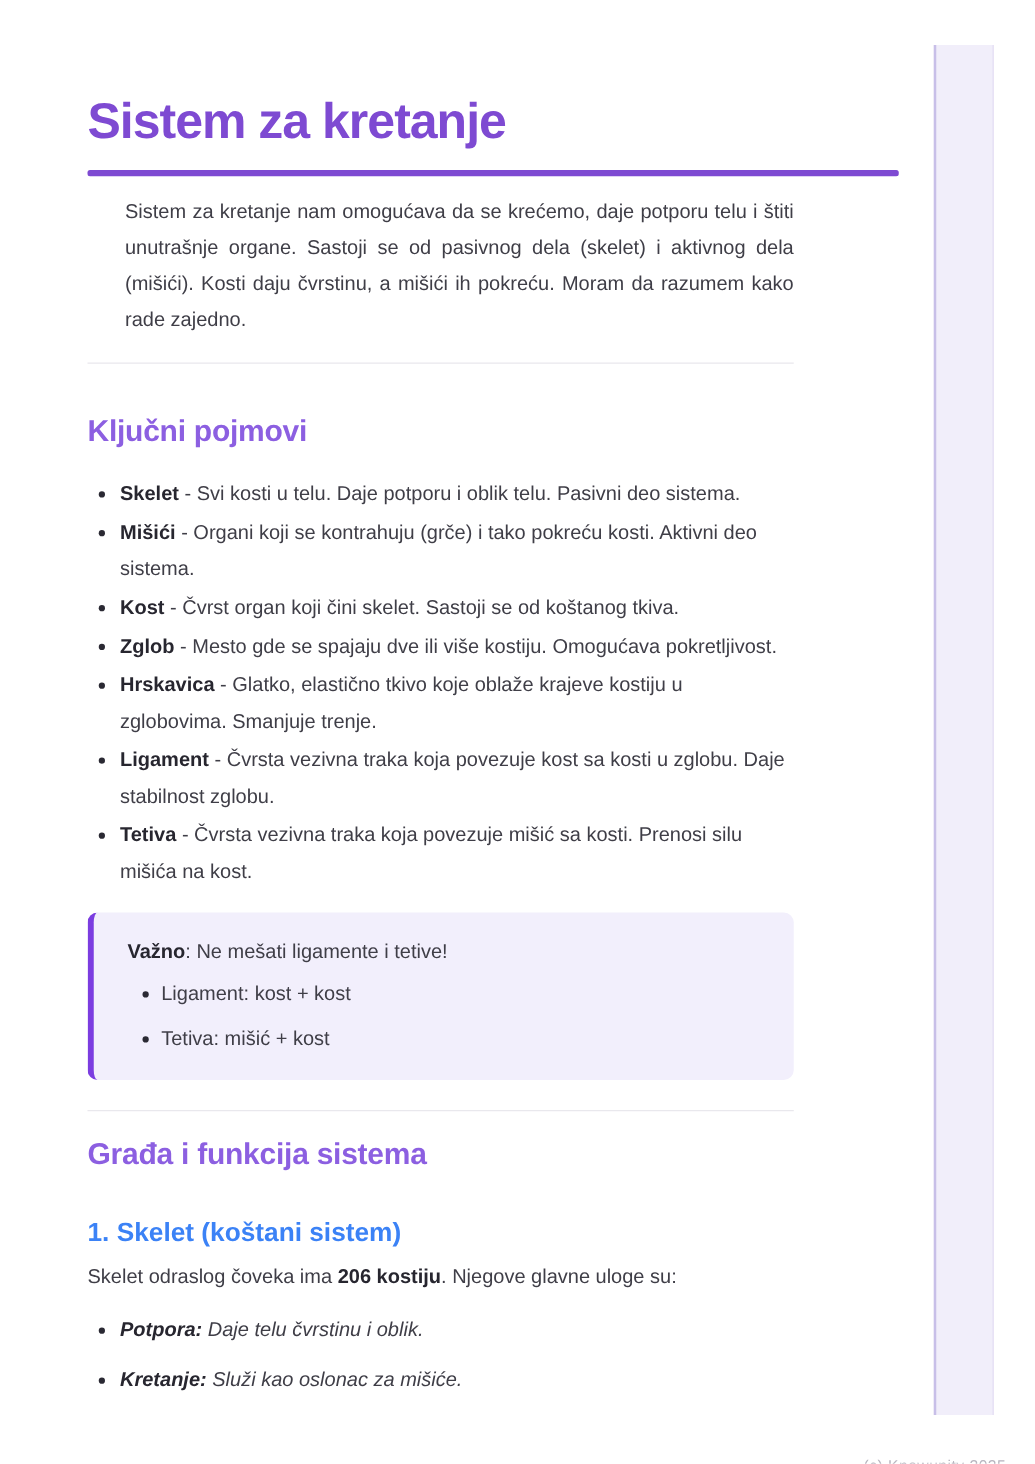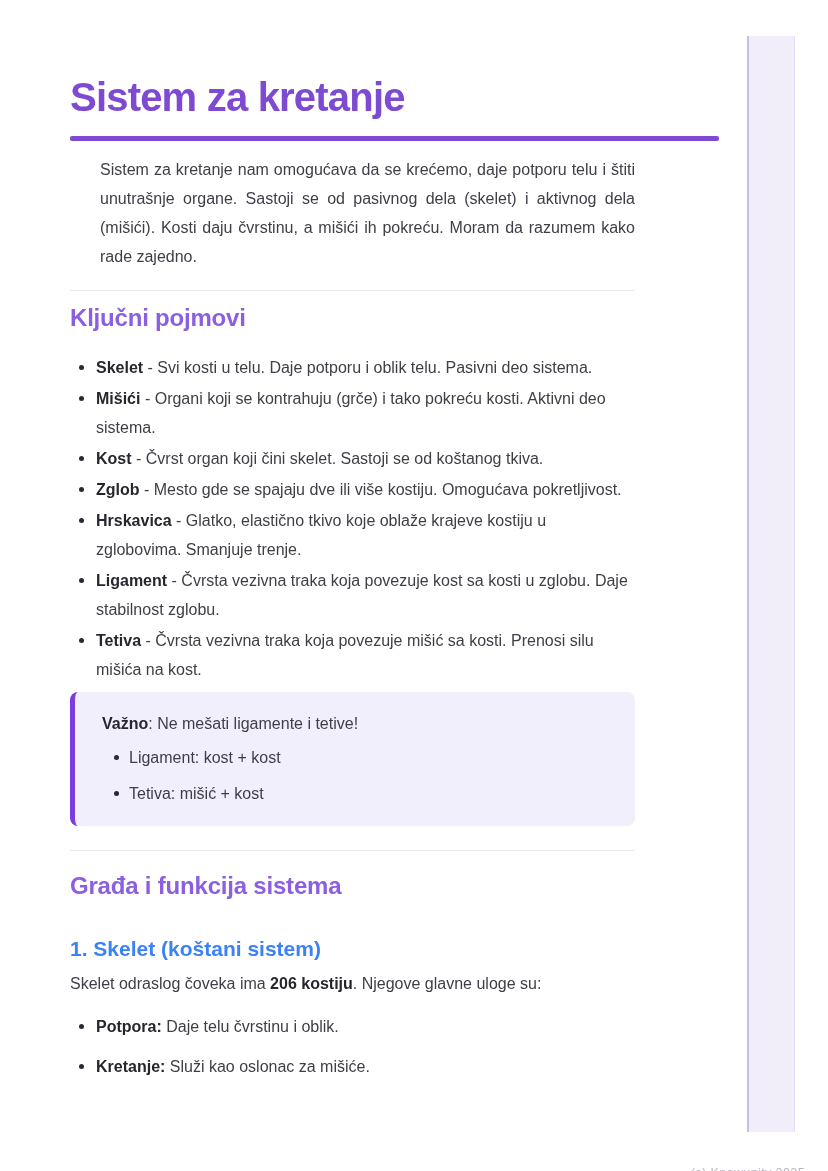--- a/index.html
+++ b/index.html
@@ -56,21 +56,21 @@
   }
 
   h2 {
     margin: 33px 0 0 0;
     font-size: 24px;
     line-height: 30px;
     font-weight: 700;
     letter-spacing: -0.2px;
     color: #8c5fe1;
   }
-  h2.after-divider { margin-top: 12px; }
+  h2.after-divider { margin-top: 40px; }
   h2.after-divider-2 { margin-top: 20px; }
 
   h3 {
     margin: 34px 0 0 0;
     font-size: 21px;
     line-height: 27px;
     font-weight: 600;
     color: #3b82f6;
   }
 
@@ -107,24 +107,24 @@
   }
   ul.bullets li::before {
     content: "";
     position: absolute;
     left: 9px; top: 12px;
     width: 5px; height: 5px;
     border-radius: 50%;
     background: #2a2933;
   }
   ul.roles { margin-top: 14px; }
-  ul.roles li { margin-bottom: 11px; }
+  ul.roles li { margin-bottom: 11px; font-style: italic; }
 
   .callout {
-    margin-top: 8px;
+    margin-top: 18px;
     box-sizing: border-box;
     width: 565px;
     background: #f2effc;
     border-left: 5px solid #7b3de0;
     border-radius: 8px;
     padding: 20px 24px 20px 27px;
   }
   .callout p {
     margin: 0;
     font-size: 16px;

